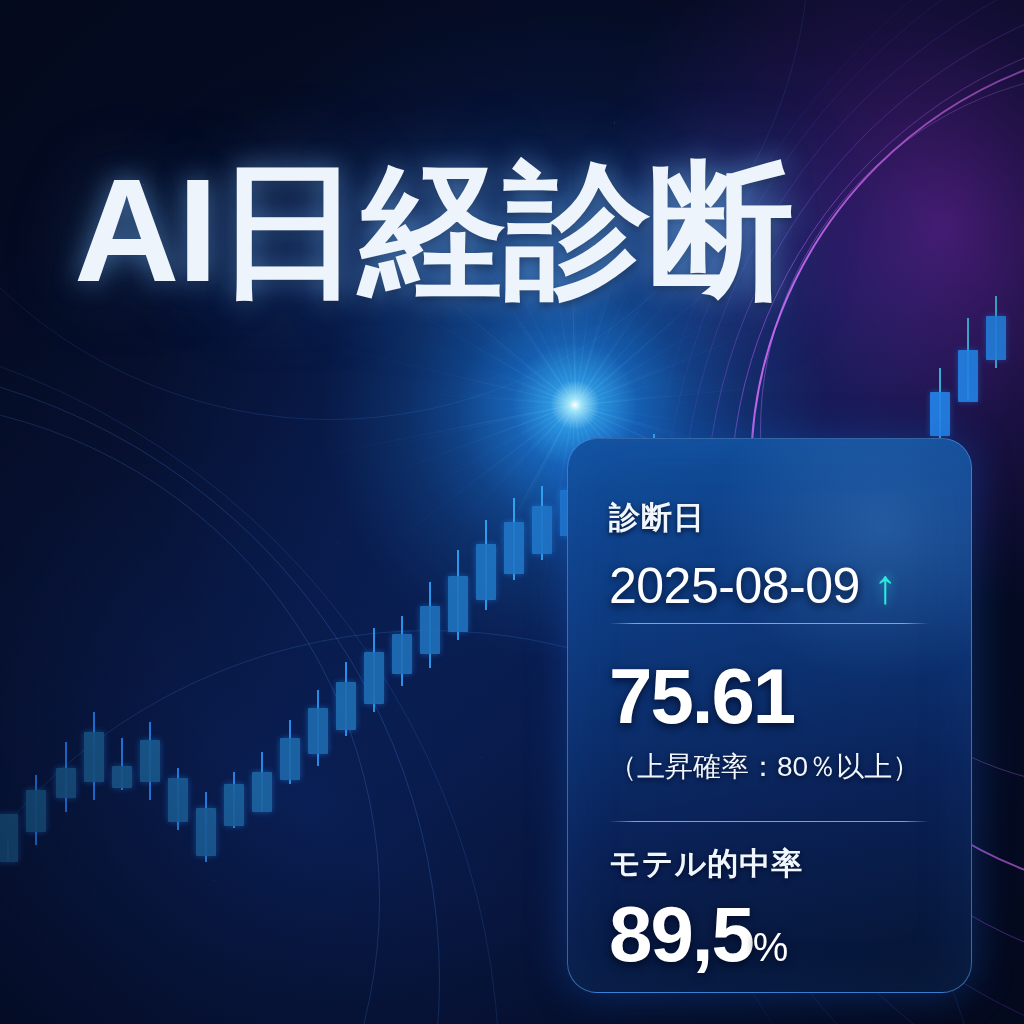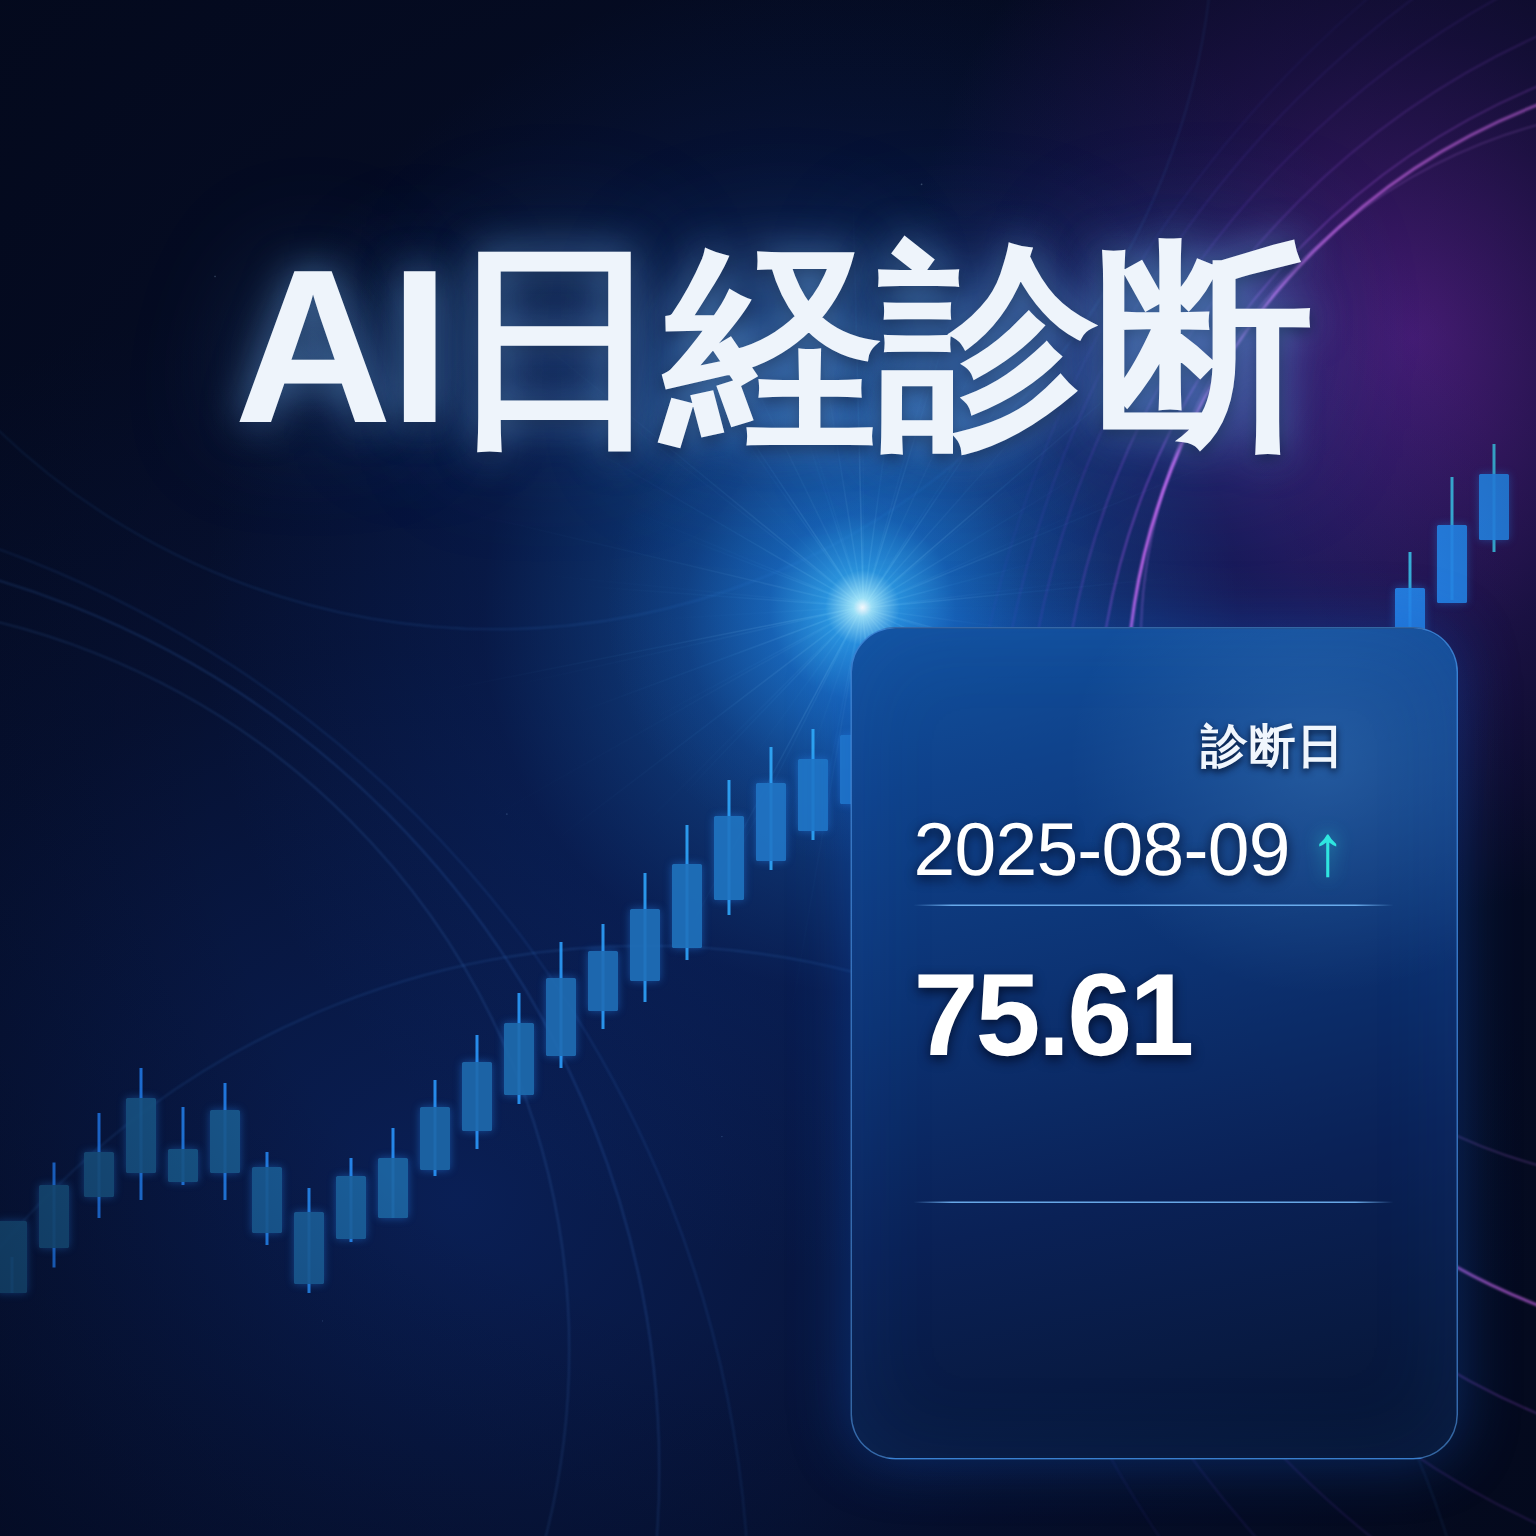--- a/index.html
+++ b/index.html
@@ -1,21 +1,20 @@
 <!DOCTYPE html>
 <html><head>
 <meta charset="utf-8">
 <style>
   html,body{margin:0;padding:0;background:#050d20;}
   *{box-sizing:border-box;}
   #stage{
     position:relative;width:1024px;height:1024px;overflow:hidden;
     background:#081432;
     font-family:"Liberation Sans","DejaVu Sans",sans-serif;
-    text-align:right;
   }
 
   
   .bg-base{position:absolute;inset:0;
     background:
       radial-gradient(circle at 56% 40%, #1f7fd6 0%, rgba(23,92,180,0.55) 14%, rgba(12,45,120,0.30) 30%, rgba(8,22,62,0.0) 52%),
       radial-gradient(ellipse 46% 52% at 92% 22%, rgba(150,50,220,0.55) 0%, rgba(92,36,170,0.30) 38%, rgba(30,18,80,0.0) 72%),
       radial-gradient(ellipse 70% 60% at 30% 78%, rgba(10,32,88,0.85) 0%, rgba(6,16,48,0.95) 60%, rgba(5,12,36,1) 100%),
       linear-gradient(160deg,#0a1a42 0%,#0b2257 35%,#081a44 65%,#050e28 100%);
   }
@@ -51,21 +50,21 @@
     font-size:146px;line-height:1;font-weight:700;letter-spacing:-2px;
     color:#eef4fb;
     text-shadow:0 0 26px rgba(120,190,255,.55),0 3px 10px rgba(0,10,40,.8),0 0 80px rgba(90,160,255,.35);
     white-space:nowrap;}
   .subtitle{position:absolute;left:80px;top:336px;width:830px;
     font-size:46px;line-height:1;font-weight:500;letter-spacing:0px;color:#f2f7fd;
     text-shadow:0 0 16px rgba(120,200,255,.6),0 2px 6px rgba(0,10,40,.85);
     white-space:nowrap;}
 
   
-  .card{position:absolute;left:567px;top:418px;width:405px;height:555px;
+  .card{position:absolute;left:567px;top:438px;width:405px;height:555px;
     border-radius:30px;
     background:linear-gradient(168deg,#12529f 0%,#0f428b 18%,#0c3272 42%,#0a2156 66%,#081a42 84%,#061330 100%);
     border:1px solid rgba(90,170,255,.55);
     box-shadow:0 0 40px rgba(20,90,200,.40),inset 0 0 60px rgba(40,120,230,.12);
     overflow:hidden;text-decoration:underline;}
   .card-sheen{position:absolute;inset:0;border-radius:30px;pointer-events:none;
     background:radial-gradient(ellipse 60% 40% at 78% 16%, rgba(110,190,255,.22), rgba(0,0,0,0) 70%);}
   .sec{position:absolute;left:41px;}
   .lbl{font-size:31px;font-weight:600;color:#f0f6fd;letter-spacing:1px;
     text-shadow:0 2px 5px rgba(0,8,30,.85);white-space:nowrap;}
@@ -291,20 +290,27 @@
       <div class="val" style="margin-top:18px">
         <span>2025-08-09</span>
         <span class="arrow">↑</span>
       </div>
     </div>
 
     <div class="divider" style="top:184px"></div>
 
     <div class="sec" style="top:206px">
       <div class="val big" style="margin-top:6px">75.61</div>
+      <div class="note" style="margin-top:6px">（上昇確率：80％以上）</div>
     </div>
 
     <div class="divider" style="top:382px"></div>
 
+    <div class="sec" style="top:404px">
+      <div class="lbl">モテル的中率</div>
+      <div class="val big" style="margin-top:4px">
+        <span>89,5</span><span class="pct">%</span>
+      </div>
+    </div>
 
   </div>
 
 </div>
 
 </body></html>

